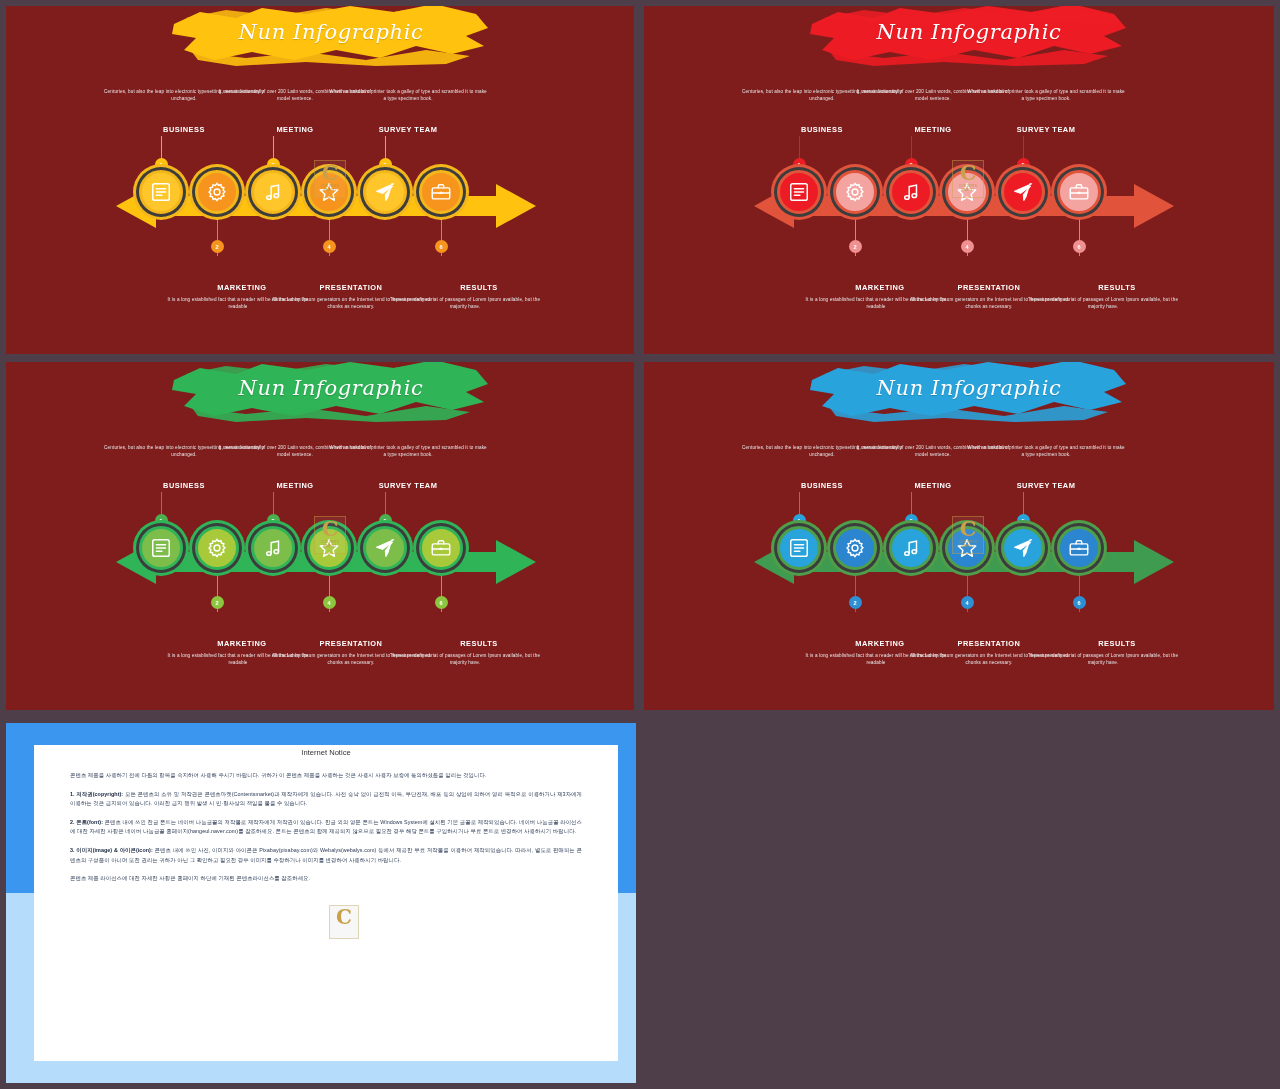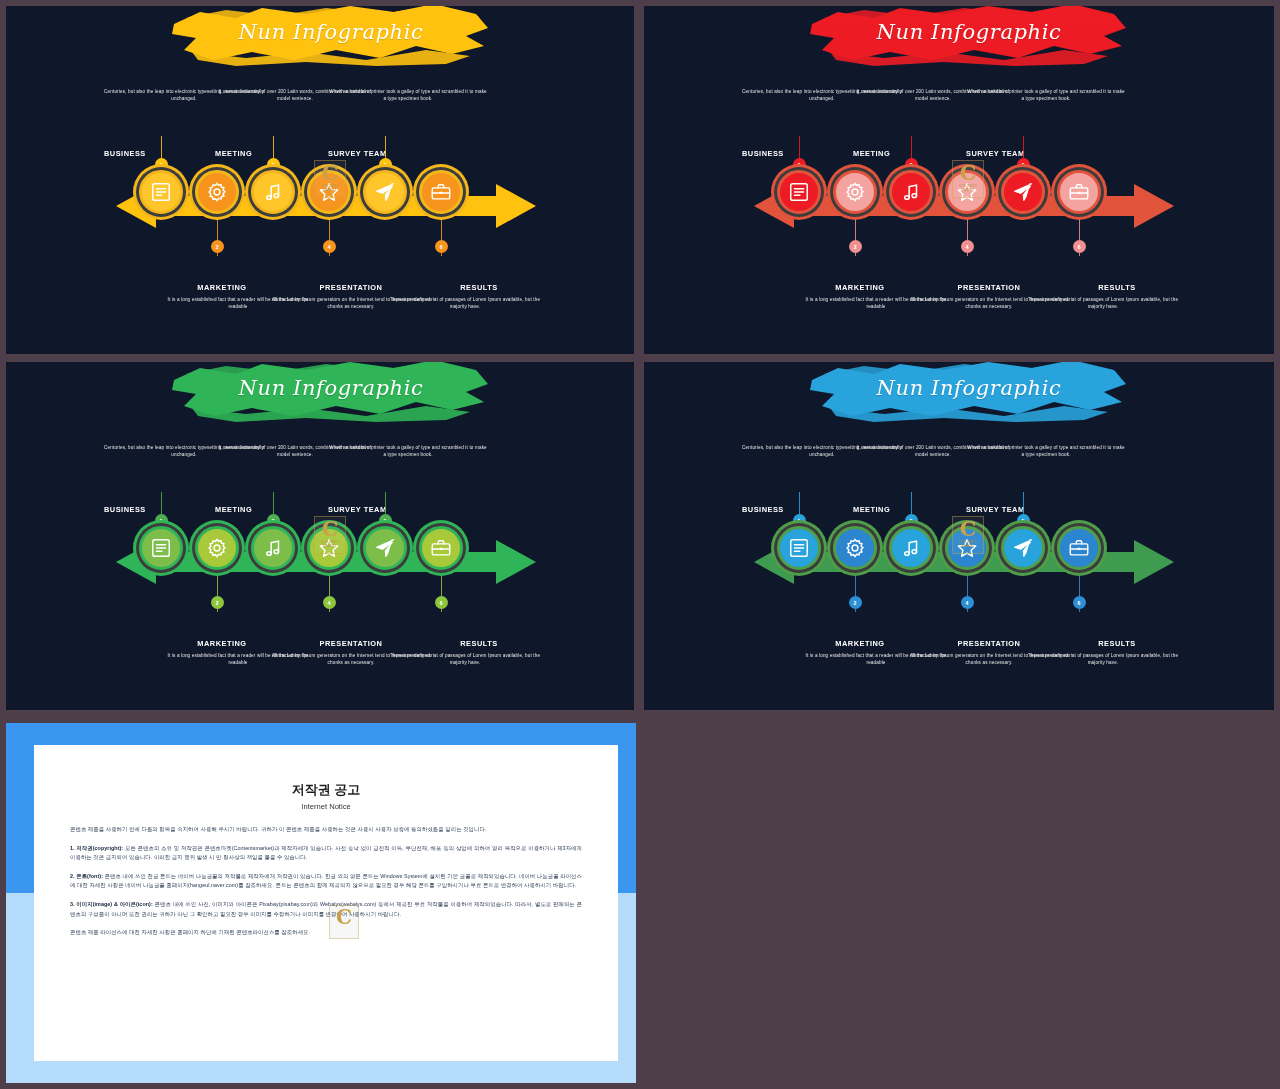--- a/index.html
+++ b/index.html
@@ -7,21 +7,21 @@
     width:1280px;height:1089px;
     background:#4e3e49;
     font-family:"Liberation Sans", sans-serif;
     overflow:hidden;
   }
   .sheet{position:relative;width:1280px;height:1089px;}
 
   
   .panel{
     position:absolute;
-    background:#0f172a;
+    background:#7f1d1d;
     overflow:hidden;
   }
   .panel-tl{left:6px;  top:6px;   width:628px;height:348px;}
   .panel-tr{left:644px;top:6px;   width:630px;height:348px;}
   .panel-bl{left:6px;  top:362px; width:628px;height:348px;}
   .panel-br{left:644px;top:362px; width:630px;height:348px;}
   .panel-doc{left:6px; top:723px; width:630px;height:360px;background:#b5ddfb;}
 
   
   .brush-wrap{position:absolute;left:0;top:0;width:100%;height:66px;}
@@ -42,32 +42,32 @@
   .top-blocks{position:absolute;left:0;top:82px;width:100%;height:52px;}
   .top-block{
     position:absolute;width:160px;text-align:center;
     font-size:4.6px;line-height:7.2px;color:#e8e8e8;
     letter-spacing:.15px;
   }
   .tb1{left:98px;}  .tb2{left:209px;} .tb3{left:322px;}
 
   .top-labels{position:absolute;left:0;top:119px;width:100%;height:14px;}
   .top-label{
-    position:absolute;width:160px;
-    font-size:7.4px;font-weight:bold;color:#ffffff;letter-spacing:.5px;margin-top:24px;
+    position:absolute;width:160px;text-align:center;
+    font-size:7.4px;font-weight:bold;color:#ffffff;letter-spacing:.5px;
   }
   .tl1{left:98px;} .tl2{left:209px;} .tl3{left:322px;}
 
   
   .bot-labels{position:absolute;left:0;top:277px;width:100%;height:14px;}
   .bot-label{
     position:absolute;width:160px;text-align:center;
     font-size:7.4px;font-weight:bold;color:#ffffff;letter-spacing:.5px;
   }
-  .bl1{left:136px;} .bl2{left:265px;} .bl3{left:393px;}
+  .bl1{left:156px;} .bl2{left:265px;} .bl3{left:393px;}
 
   .bot-blocks{position:absolute;left:0;top:290px;width:100%;height:44px;}
   .bot-block{
     position:absolute;width:160px;text-align:center;
     font-size:4.6px;line-height:7.2px;color:#e8e8e8;letter-spacing:.15px;
   }
   .bb1{left:152px;} .bb2{left:265px;} .bb3{left:379px;}
 
   
   .timeline{position:absolute;left:0;top:140px;width:100%;height:120px;}
@@ -497,21 +497,20 @@
       <div class="bot-blocks">
         <div class="bot-block bb1">It is a long established fact that a reader will be distracted by the readable</div>
         <div class="bot-block bb2">All the Lorem Ipsum generators on the Internet tend to repeat predefined chunks as necessary.</div>
         <div class="bot-block bb3">There are many variat of passages of Lorem Ipsum available, but the majority have.</div>
       </div>
     </div>
 
   <div class="panel panel-doc">
     <div class="doc-band"></div>
     <div class="doc-page">
-      <div class="doc-title">저작권 공고</div>
       <div class="doc-subtitle">Internet Notice</div>
       <div class="doc-body">
         <p class="doc-p">콘텐츠 제품을 사용하기 전에 다음의 항목을 숙지하여 사용해 주시기 바랍니다. 귀하가 이 콘텐츠 제품을 사용하는 것은 사용시 사용자 보증에 동의하셨음을 알리는 것입니다.</p>
         <p class="doc-p"><b>1. 저작권(copyright):</b> 모든 콘텐츠의 소유 및 저작권은 콘텐츠마켓(Contentsmarket)과 제작자에게 있습니다. 사전 승낙 없이 금전적 이득, 무단전재, 배포 등의 상업에 의하여 영리 목적으로 이용하거나 제3자에게 이용하는 것은 금지되어 있습니다. 이러한 금지 행위 발생 시 민·형사상의 책임을 물을 수 있습니다.</p>
         <p class="doc-p"><b>2. 폰트(font):</b> 콘텐츠 내에 쓰인 한글 폰트는 네이버 나눔글꼴의 저작물로 제작자에게 저작권이 있습니다. 한글 외의 영문 폰트는 Windows System에 설치된 기본 글꼴로 제작되었습니다. 네이버 나눔글꼴 라이선스에 대한 자세한 사항은 네이버 나눔글꼴 홈페이지(hangeul.naver.com)를 참조하세요. 폰트는 콘텐츠의 함께 제공되지 않으므로 필요한 경우 해당 폰트를 구입하시거나 무료 폰트로 변경하여 사용하시기 바랍니다.</p>
         <p class="doc-p"><b>3. 이미지(image) &amp; 아이콘(icon):</b> 콘텐츠 내에 쓰인 사진, 이미지와 아이콘은 Pixabay(pixabay.com)와 Webalys(webalys.com) 등에서 제공한 무료 저작물을 이용하여 제작되었습니다. 따라서, 별도로 판매되는 콘텐츠의 구성품이 아니며 또한 권리는 귀하가 아닌 그 확인하고 필요한 경우 이미지를 수정하거나 이미지를 변경하여 사용하시기 바랍니다.</p>
         <p class="doc-p">콘텐츠 제품 라이선스에 대한 자세한 사항은 홈페이지 하단에 기재된 콘텐츠라이선스를 참조하세요.</p>
       </div>
       <div class="doc-wm">
         <span class="c">C</span>

